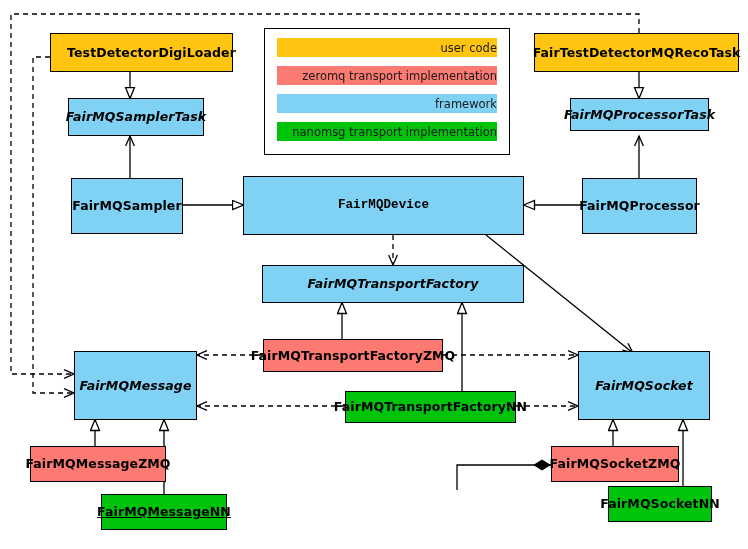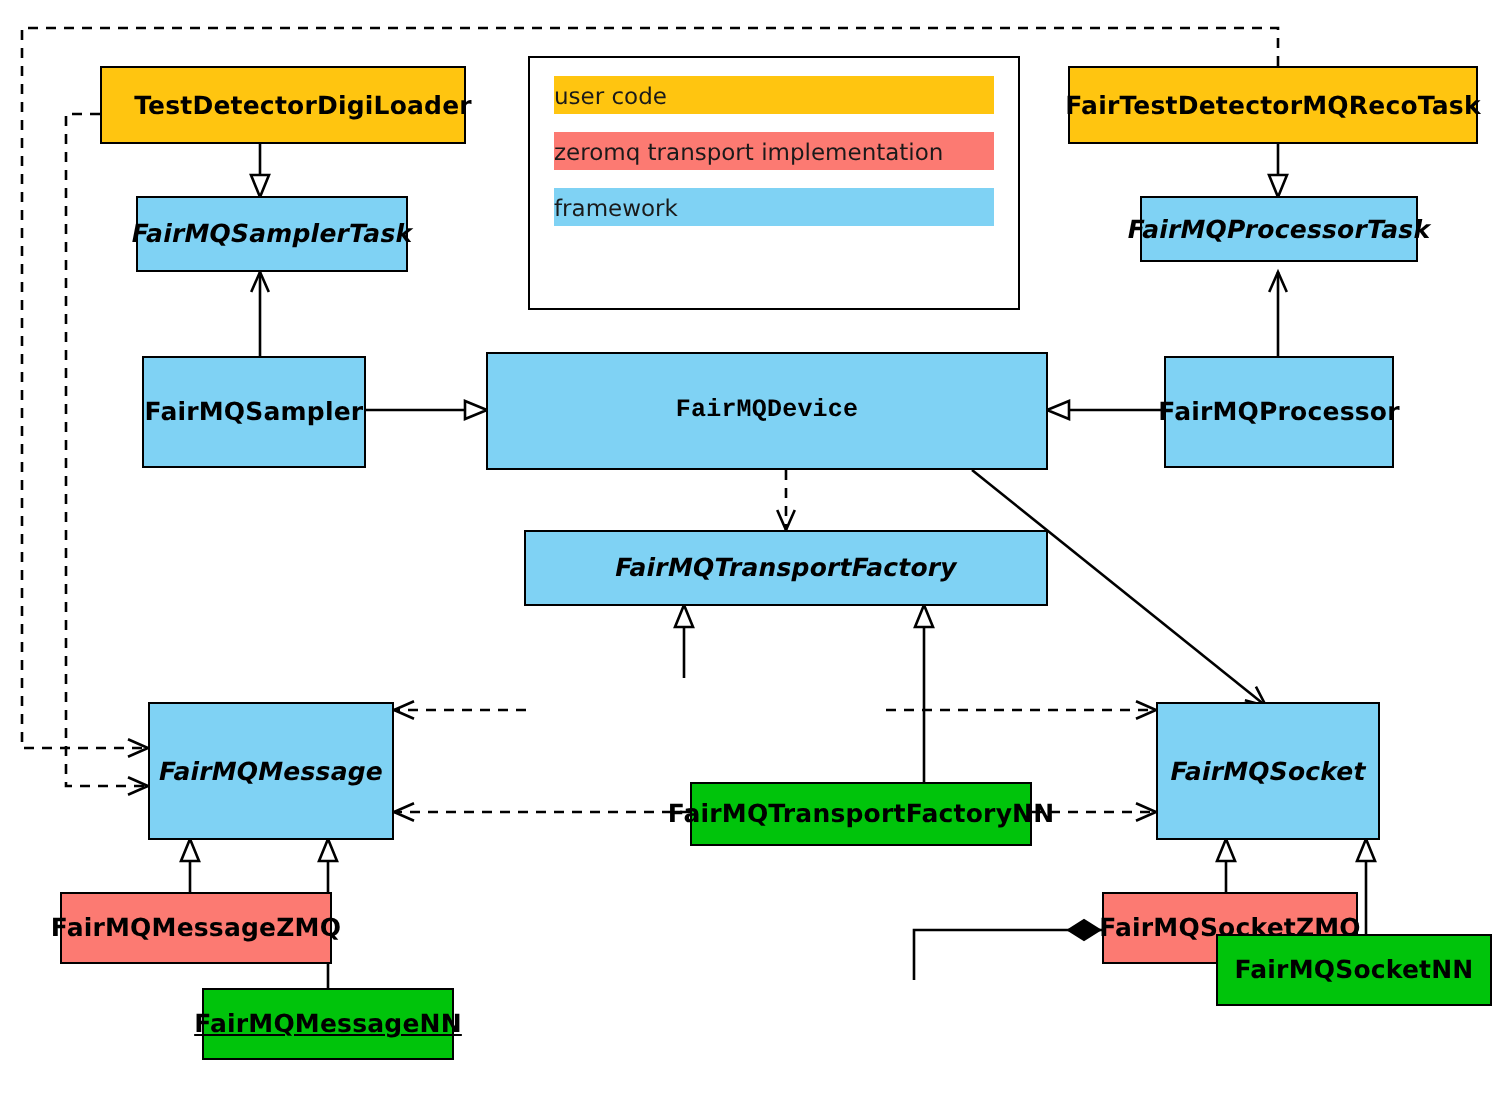--- a/index.html
+++ b/index.html
@@ -33,21 +33,21 @@
 
   
   #legend{
     position:absolute;left:264px;top:28px;width:246px;height:127px;
     background:#ffffff;border:1.4px solid #000000;
     box-sizing:border-box;z-index:4;
     padding:9px 12px;
   }
   .legend-row{
     height:19px;margin-bottom:9px;
-    display:flex;align-items:center;justify-content:flex-start;
+    display:flex;align-items:center;justify-content:flex-end;
     font-size:11.5px;font-weight:normal;color:#1a1a1a;
   }
   .legend-row:last-child{margin-bottom:0;}
 </style>
 </head>
 <body>
 
 <div id="diagram">
 
   <svg id="edges" viewBox="0 0 748 549" xmlns="http://www.w3.org/2000/svg">
@@ -112,20 +112,23 @@
   <div id="legend">
     <div class="legend-row c-user">
       <span>user code</span>
     </div>
     <div class="legend-row c-zmq">
       <span>zeromq transport implementation</span>
     </div>
     <div class="legend-row c-framework">
       <span>framework</span>
     </div>
+    <div class="legend-row c-nn">
+      <span>nanomsg transport implementation</span>
+    </div>
   </div>
 
   <div class="node c-user" style="left:50px;top:33px;width:183px;height:39px;padding-left:20px;">
     <span>TestDetectorDigiLoader</span>
   </div>
 
   <div class="node c-framework abstract" style="left:68px;top:98px;width:136px;height:38px;">
     <span>FairMQSamplerTask</span>
   </div>
 
@@ -146,43 +149,46 @@
   </div>
 
   <div class="node c-framework" style="left:582px;top:178px;width:115px;height:56px;">
     <span>FairMQProcessor</span>
   </div>
 
   <div class="node c-framework abstract" style="left:262px;top:265px;width:262px;height:38px;">
     <span>FairMQTransportFactory</span>
   </div>
 
+  <div class="node c-zmq" style="left:263px;top:339px;width:180px;height:33px;">
+    <span>FairMQTransportFactoryZMQ</span>
+  </div>
 
   <div class="node c-nn" style="left:345px;top:391px;width:171px;height:32px;">
     <span>FairMQTransportFactoryNN</span>
   </div>
 
   <div class="node c-framework abstract" style="left:74px;top:351px;width:123px;height:69px;">
     <span>FairMQMessage</span>
   </div>
 
-  <div class="node c-framework abstract" style="left:578px;top:351px;width:112px;height:69px;">
+  <div class="node c-framework abstract" style="left:578px;top:351px;width:132px;height:69px;">
     <span>FairMQSocket</span>
   </div>
 
   <div class="node c-zmq" style="left:30px;top:446px;width:136px;height:36px;">
     <span>FairMQMessageZMQ</span>
   </div>
 
   <div class="node c-nn" style="left:101px;top:494px;width:126px;height:36px;text-decoration:underline;">
     <span>FairMQMessageNN</span>
   </div>
 
   <div class="node c-zmq" style="left:551px;top:446px;width:128px;height:36px;">
     <span>FairMQSocketZMQ</span>
   </div>
 
-  <div class="node c-nn" style="left:608px;top:467px;width:138px;height:36px;">
+  <div class="node c-nn" style="left:608px;top:486px;width:104px;height:36px;">
     <span>FairMQSocketNN</span>
   </div>
 
 
 </div>
 
 </body></html>

